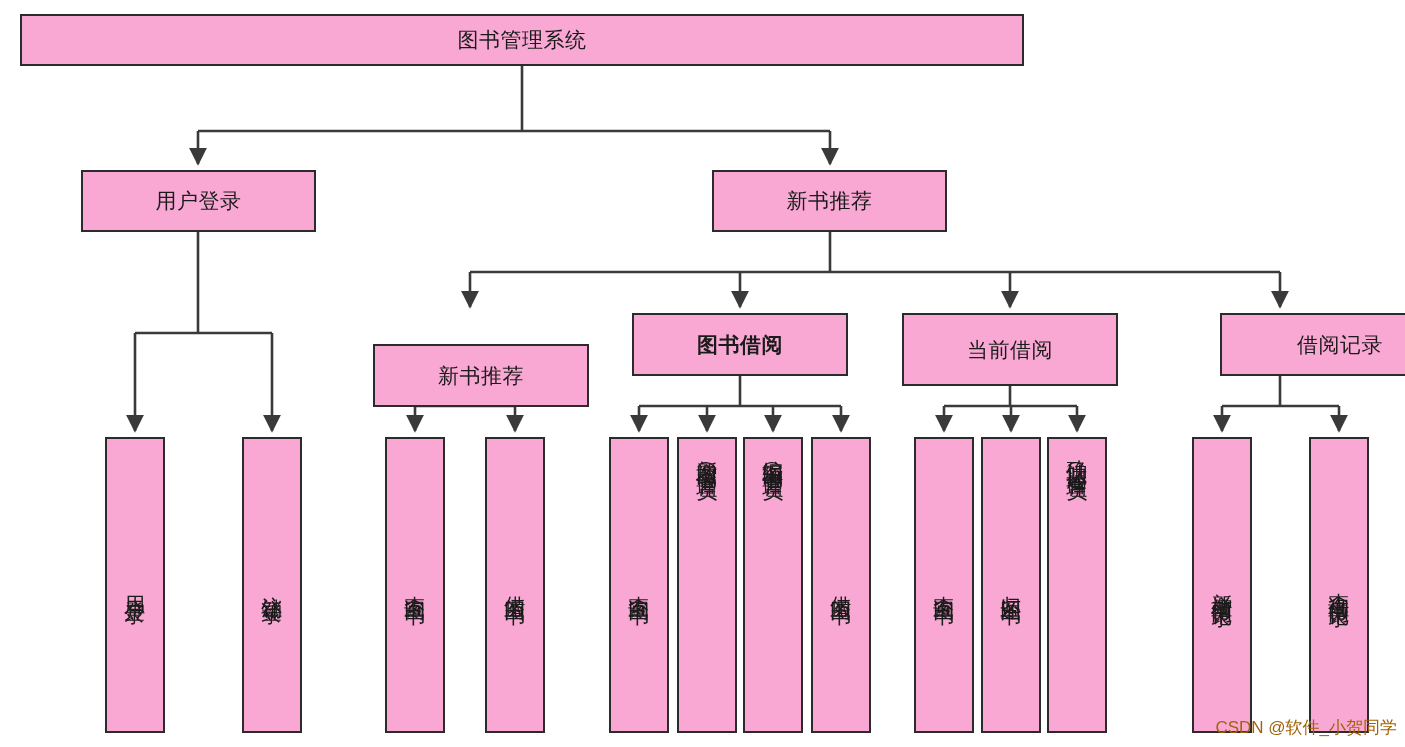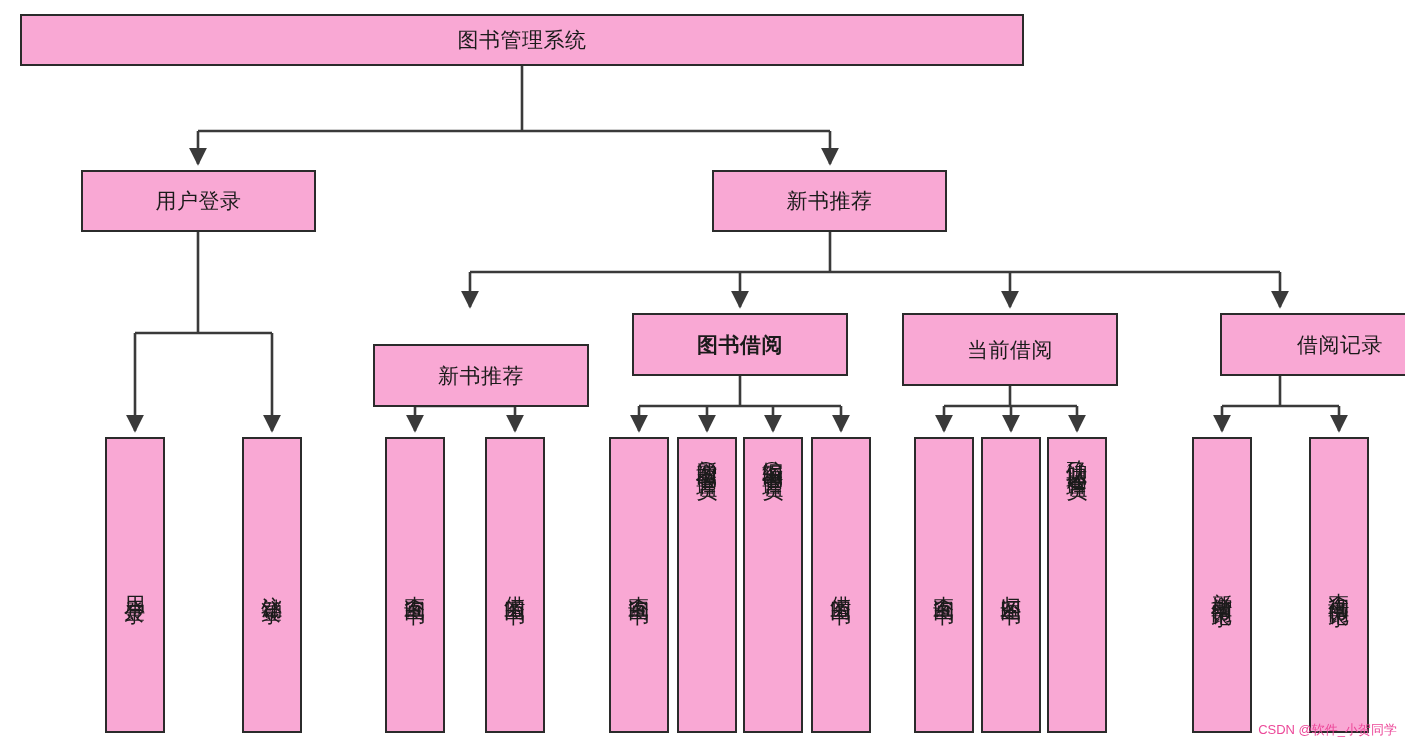--- a/index.html
+++ b/index.html
@@ -54,22 +54,22 @@
     justify-content: center;
   }
   .node-box.v-top {
     align-items: flex-start;
     padding-top: 4px;
   }
   #watermark {
     position: absolute;
     right: 8px;
     bottom: 8px;
-    font-size: 13px;
-    color: #ec4899;
+    font-size: 17px;
+    color: #a16207;
     white-space: nowrap;
     pointer-events: none;
   }
 </style>
 </head>
 <body>
 
 <div id="stage">
 
   <svg id="diagram-svg" viewBox="0 0 1405 747" xmlns="http://www.w3.org/2000/svg">

